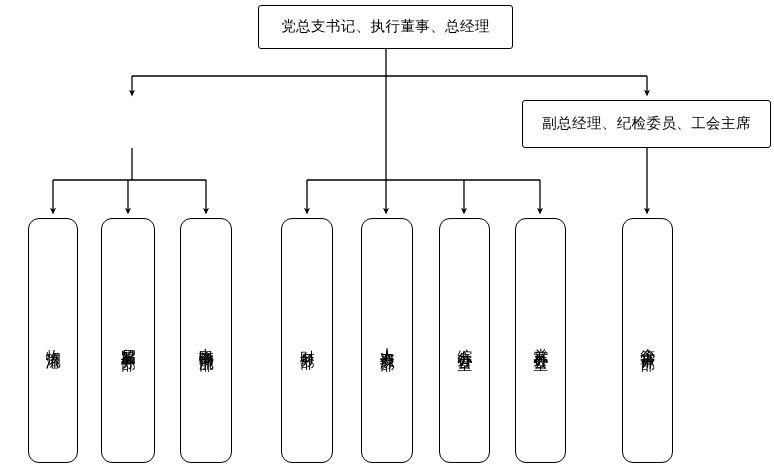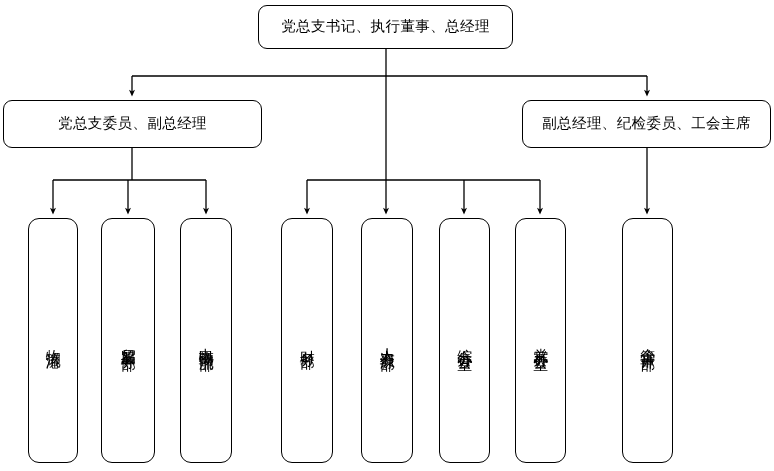--- a/index.html
+++ b/index.html
@@ -29,21 +29,21 @@
     position: absolute;
     box-sizing: border-box;
     border: 1px solid #000000;
     background: #ffffff;
     display: flex;
     align-items: center;
     justify-content: center;
     text-align: center;
   }
   .node-horizontal {
-    border-radius: 9px;
+    border-radius: 3px;
     font-size: 14.5px;
     letter-spacing: 0.4px;
     line-height: 1.2;
     padding: 16px 6px;
   }
   .node-vertical {
     border-radius: 11px;
     font-size: 15px;
     line-height: 1.22;
     writing-mode: vertical-rl;
@@ -85,23 +85,20 @@
     <path d="M464,180 L464,211" stroke="#000000" stroke-width="1.3" fill="none" marker-end="url(#arrow)"></path>
     <path d="M540,180 L540,211" stroke="#000000" stroke-width="1.3" fill="none" marker-end="url(#arrow)"></path>
 
     <path d="M647,148 L647,211" stroke="#000000" stroke-width="1.3" fill="none" marker-end="url(#arrow)"></path>
   </svg>
 
   <div class="node node-horizontal" style="left:258px; top:5px; width:255px; height:44px;">
     <span>党总支书记、执行董事、总经理</span>
   </div>
 
-  <div class="node node-horizontal" style="left:3px; top:100px; width:259px; height:48px;">
-    <span>党总支委员、副总经理</span>
-  </div>
   <div class="node node-horizontal" style="left:522px; top:100px; width:249px; height:48px;">
     <span>副总经理、纪检委员、工会主席</span>
   </div>
 
   <div class="node node-vertical" style="left:28px; top:218px; width:50px; height:245px;">
     <span>物流港</span>
   </div>
   <div class="node node-vertical" style="left:101px; top:218px; width:54px; height:245px;">
     <span>贸易服务部</span>
   </div>

